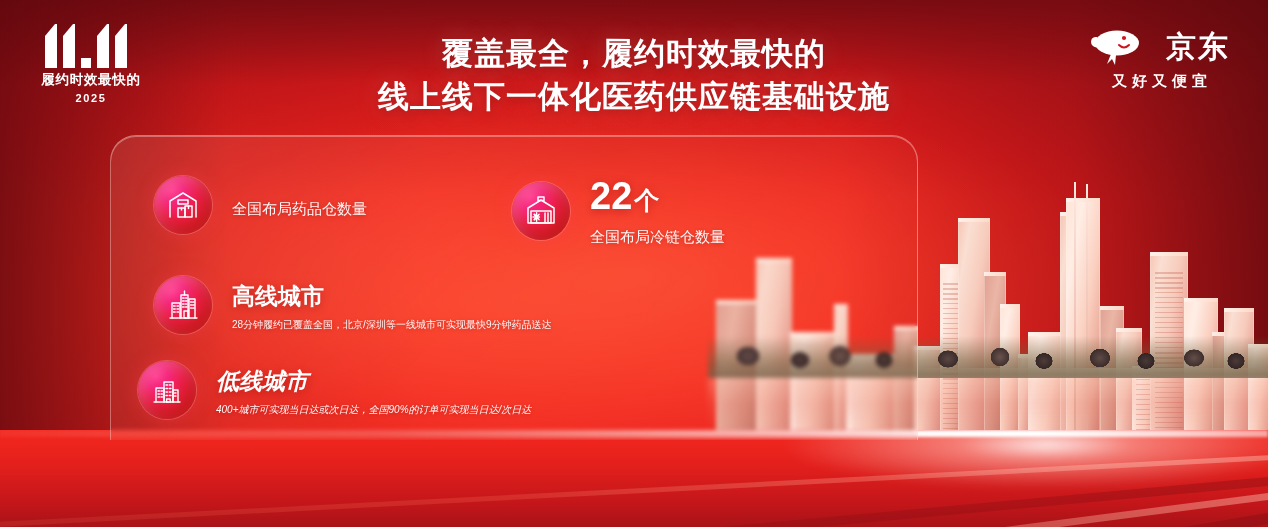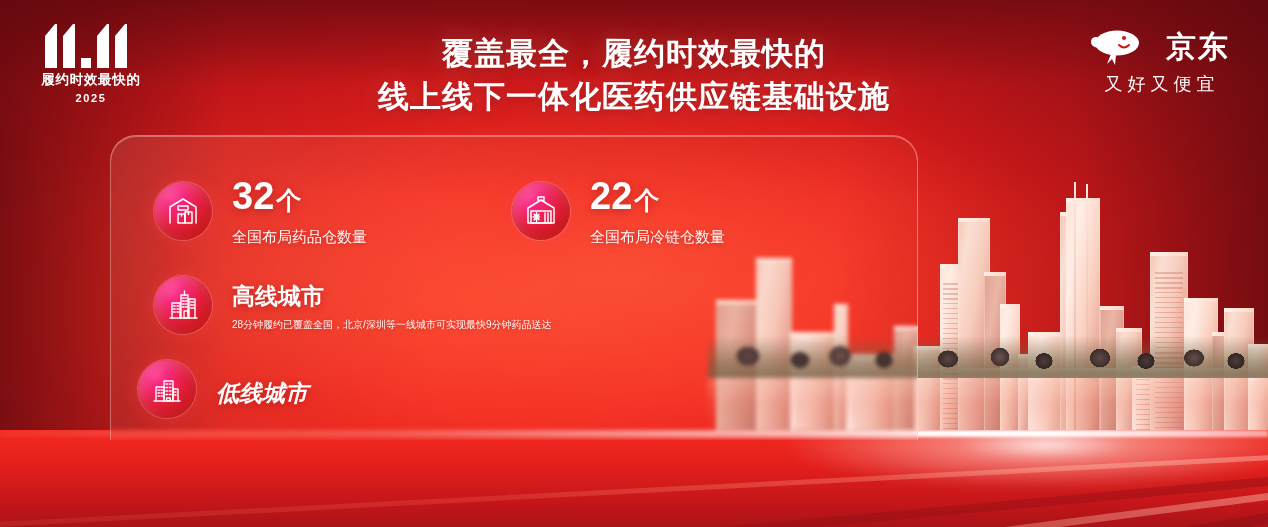--- a/index.html
+++ b/index.html
@@ -99,21 +99,21 @@
 
   .headline{ position:absolute; left:0; right:0; top:32px; text-align:center; pointer-events:none; }
   .headline .l{
     color:#fff; font-weight:700; font-size:31px; line-height:43px; letter-spacing:1px;
     text-shadow:0 2px 10px rgba(130,10,15,.55), 0 0 22px rgba(255,170,150,.30);
   }
 
   .jd-logo{ position:absolute; right:38px; top:28px; text-align:center; }
   .jd-row{ display:flex; align-items:center; gap:24px; }
   .jd-name{ color:#fff; font-size:30px; font-weight:700; letter-spacing:2px; line-height:34px; }
-  .jd-slogan{ color:#fff; font-size:18px; font-weight:400; letter-spacing:5px; margin-top:6px; padding-left:4px; }
+  .jd-slogan{ color:#fff; font-size:15px; font-weight:700; letter-spacing:5px; margin-top:6px; padding-left:4px; }
 
   
   .panel{
     position:absolute; left:110px; top:135px; width:808px; height:305px;
     border-radius:26px 26px 0 0;
     border:1px solid rgba(255,225,215,.42);
     border-bottom:none;
     background:linear-gradient(135deg, rgba(255,170,150,.16) 0%, rgba(255,120,100,.07) 45%, rgba(255,90,70,.03) 100%);
     box-shadow: inset 0 1px 0 rgba(255,240,232,.35);
     backdrop-filter:blur(2px);
@@ -280,21 +280,20 @@
       <div class="orb">
         <svg width="32" height="30" viewBox="0 0 32 30" fill="none" stroke="#ffffff" stroke-width="1.5" stroke-linejoin="round" stroke-linecap="round">
           <path d="M3 27 V11 L16 3 L29 11 V27"></path>
           <path d="M11 10 h10 v4 h-10 z"></path>
           <path d="M11 18 h7 v9 h-7 z"></path>
           <path d="M18 16 h7 v11 h-7 z"></path>
           <path d="M14.5 18 v2 M21.5 16 v2.5"></path>
         </svg>
       </div>
       <div class="rtext">
-        <div class="big"><span>32</span><span class="unit">个</span></div>
         <div class="sub">全国布局药品仓数量</div>
       </div>
     </div>
 
     <div class="row" style="left:402px; top:41px;">
       <div class="orb">
         <svg width="32" height="30" viewBox="0 0 32 30" fill="none" stroke="#ffffff" stroke-width="1.5" stroke-linejoin="round" stroke-linecap="round">
           <path d="M3 27 V12 L16 4 L29 12 V27 Z"></path>
           <rect x="13" y="1" width="6" height="3.5"></rect>
           <path d="M6 15 h20 M6 15 v12 h20 v-12"></path>
@@ -337,17 +336,18 @@
           <path d="M12 26 V6 h9 v20"></path>
           <path d="M21 26 V14 h5 v12"></path>
           <path d="M6 15 h1.4 M9 15 h1.4 M6 18 h1.4 M9 18 h1.4 M6 21 h1.4 M9 21 h1.4"></path>
           <path d="M14 9 h1.6 M17.4 9 h1.6 M14 12.5 h1.6 M17.4 12.5 h1.6 M14 16 h1.6 M17.4 16 h1.6 M14 19.5 h1.6 M17.4 19.5 h1.6"></path>
           <path d="M22.6 17 h1.4 M22.6 20 h1.4"></path>
           <path d="M14.6 23 h3.6 v3 h-3.6 z"></path>
         </svg>
       </div>
       <div class="rtext">
         <div class="ttl">低线城市</div>
+        <div class="sub sub-sm">400+城市可实现当日达或次日达，全国90%的订单可实现当日达/次日达</div>
       </div>
     </div>
 
   </div>
 </div>
 
 </body></html>

